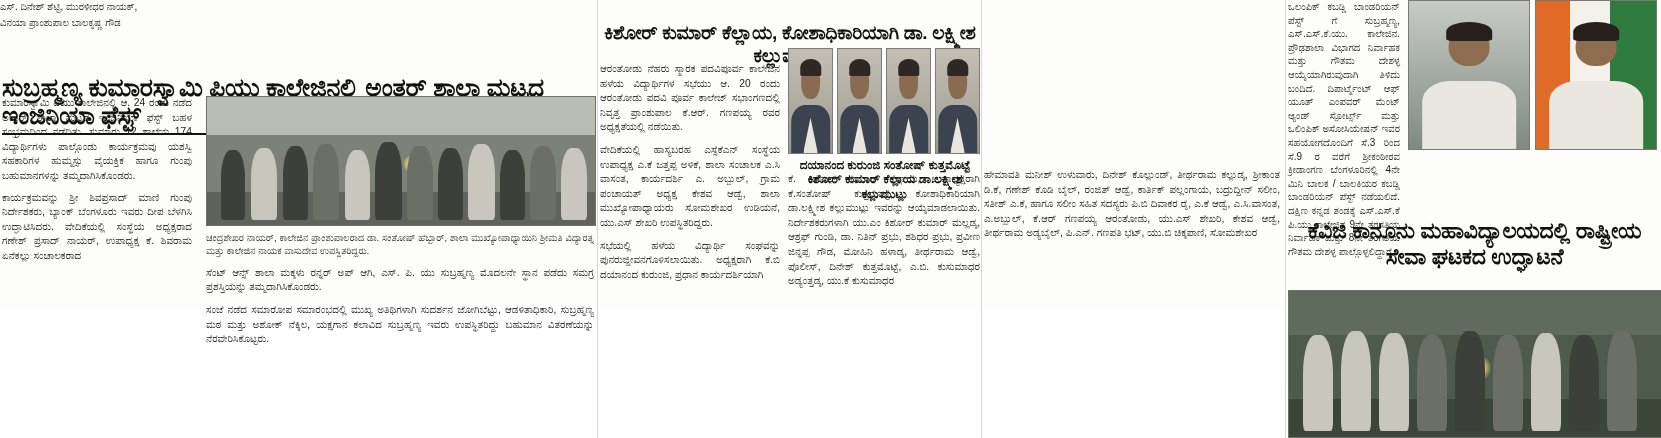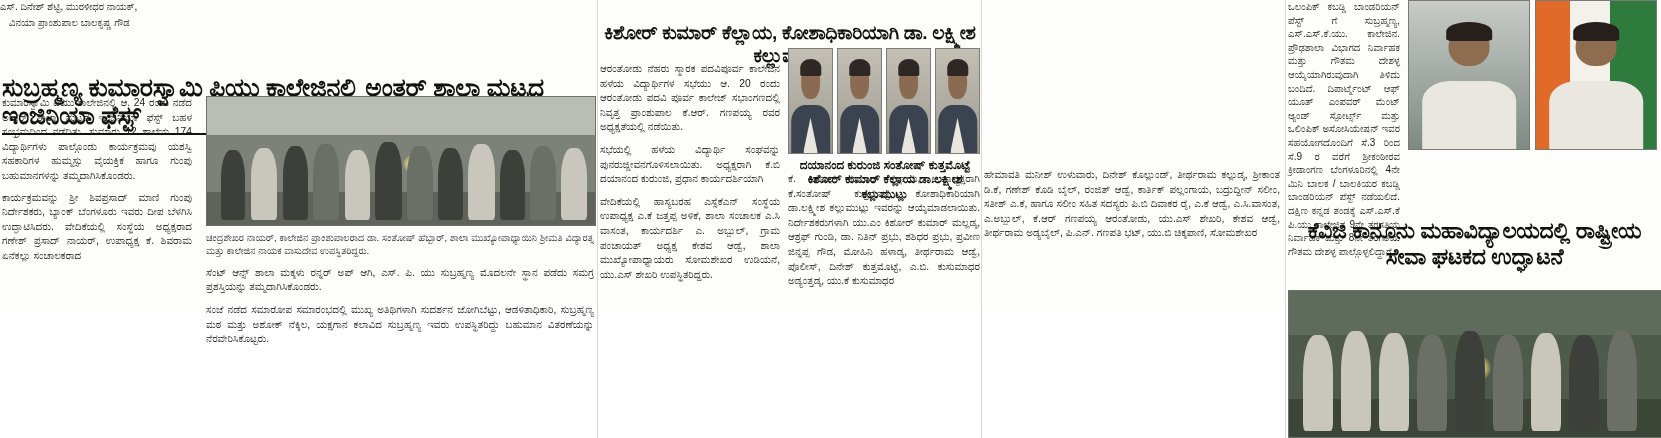--- a/index.html
+++ b/index.html
@@ -268,21 +268,21 @@
 <div class="page">
 
   <div class="vrule" style="left:597px;"></div>
   <div class="vrule" style="left:981px;"></div>
   <div class="vrule" style="left:1285px;"></div>
 
   <div class="col col-a">
 
     <div class="a-top-strip">
       <div class="a-strip-col" style="left:0px; width:186px;">ಎಸ್. ದಿನೇಶ್ ಶೆಟ್ಟಿ, ಮುರಳೀಧರ ನಾಯಕ್,</div>
-      <div class="a-strip-col" style="left:9px; top:16px; width:250px;">ವಿನಯಾ ಪ್ರಾಂಶುಪಾಲ ಬಾಲಕೃಷ್ಣ ಗೌಡ</div>
+      <div class="a-strip-col" style="left:0px; top:16px; width:250px;">ವಿನಯಾ ಪ್ರಾಂಶುಪಾಲ ಬಾಲಕೃಷ್ಣ ಗೌಡ</div>
     </div>
 
     <div class="a-head">
       <h1 class="headline hl-main">ಸುಬ್ರಹ್ಮಣ್ಯ ಕುಮಾರಸ್ವಾಮಿ ಪಿಯು ಕಾಲೇಜಿನಲ್ಲಿ ಅಂತರ್ ಶಾಲಾ ಮಟ್ಟದ ಇಂಜಿನಿಯಾ ಫೆಸ್ಟ್</h1>
     </div>
 
     <div class="a-cols">
 
       <div class="a-col1">
         <p class="body-text">ಕುಮಾರಸ್ವಾಮಿ ಪಿಯು ಕಾಲೇಜಿನಲ್ಲಿ ಆ. 24 ರಂದು ನಡೆದ ಅಂತರ್ ಶಾಲಾ ಮಟ್ಟದ ಇಂಜಿನಿಯಾ ಫೆಸ್ಟ್ ಬಹಳ ಸಂಭ್ರಮದಿಂದ ನಡೆದಿತು. ಸುಮಾರು 12 ಶಾಲೆಯ 174 ವಿದ್ಯಾರ್ಥಿಗಳು ಪಾಲ್ಗೊಂಡು ಕಾರ್ಯಕ್ರಮವು ಯಶಸ್ವಿ ಸಹಕಾರಿಗಳ ಹುಮ್ಮಸ್ಸು ವೈಯಕ್ತಿಕ ಹಾಗೂ ಗುಂಪು ಬಹುಮಾನಗಳನ್ನು ತಮ್ಮದಾಗಿಸಿಕೊಂಡರು.</p>
@@ -319,22 +319,22 @@
 
   <div class="col col-b">
 
 
     <div class="b-head" style="top:22px;">
       <h2 class="headline hl-b">ಕಿಶೋರ್ ಕುಮಾರ್ ಕೆಲ್ಲಾಯ, ಕೋಶಾಧಿಕಾರಿಯಾಗಿ ಡಾ. ಲಕ್ಷ್ಮೀಶ ಕಲ್ಲುಮುಟ್ಲು</h2>
     </div>
 
     <div class="b-lead" style="top:62px;">
       <p class="body-text">ಆರಂತೋಡು ನೆಹರು ಸ್ಮಾರಕ ಪದವಿಪೂರ್ವ ಕಾಲೇಜಿನ ಹಳೆಯ ವಿದ್ಯಾರ್ಥಿಗಳ ಸಭೆಯು ಆ. 20 ರಂದು ಆರಂತೋಡು ಪದವಿ ಪೂರ್ವ ಕಾಲೇಜ್ ಸಭಾಂಗಣದಲ್ಲಿ ನಿವೃತ್ತ ಪ್ರಾಂಶುಪಾಲ ಕೆ.ಆರ್. ಗಣಪಯ್ಯ ರವರ ಅಧ್ಯಕ್ಷತೆಯಲ್ಲಿ ನಡೆಯಿತು.</p>
+      <p class="body-text" style="margin-top:8px;">ವೇದಿಕೆಯಲ್ಲಿ ಹಾಸ್ಯಬರಹ ಎಸ್ಸೆಕೆಎನ್ ಸಂಸ್ಥೆಯ ಉಪಾಧ್ಯಕ್ಷ ಎ.ಕೆ ಜತ್ತಪ್ಪ ಅಳಿಕೆ, ಶಾಲಾ ಸಂಚಾಲಕ ಎ.ಸಿ ವಾಸಂತ, ಕಾರ್ಯದರ್ಶಿ ಎ. ಅಬ್ಬುಲ್, ಗ್ರಾಮ ಪಂಚಾಯತ್ ಅಧ್ಯಕ್ಷ ಕೇಶವ ಆಡ್ವೆ, ಶಾಲಾ ಮುಖ್ಯೋಪಾಧ್ಯಾಯರು ಸೋಮಶೇಖರ ಉಡಿಯನೆ, ಯು.ಎಸ್ ಶೇಖರಿ ಉಪಸ್ಥಿತರಿದ್ದರು.</p>
       <p class="body-text" style="margin-top:8px;">ಸಭೆಯಲ್ಲಿ ಹಳೆಯ ವಿದ್ಯಾರ್ಥಿ ಸಂಘವನ್ನು ಪುನರುಜ್ಜೀವನಗೊಳಿಸಲಾಯಿತು. ಅಧ್ಯಕ್ಷರಾಗಿ ಕೆ.ಬಿ ದಯಾನಂದ ಕುರುಂಜಿ, ಪ್ರಧಾನ ಕಾರ್ಯದರ್ಶಿಯಾಗಿ</p>
-      <p class="body-text" style="margin-top:8px;">ವೇದಿಕೆಯಲ್ಲಿ ಹಾಸ್ಯಬರಹ ಎಸ್ಸೆಕೆಎನ್ ಸಂಸ್ಥೆಯ ಉಪಾಧ್ಯಕ್ಷ ಎ.ಕೆ ಜತ್ತಪ್ಪ ಅಳಿಕೆ, ಶಾಲಾ ಸಂಚಾಲಕ ಎ.ಸಿ ವಾಸಂತ, ಕಾರ್ಯದರ್ಶಿ ಎ. ಅಬ್ಬುಲ್, ಗ್ರಾಮ ಪಂಚಾಯತ್ ಅಧ್ಯಕ್ಷ ಕೇಶವ ಆಡ್ವೆ, ಶಾಲಾ ಮುಖ್ಯೋಪಾಧ್ಯಾಯರು ಸೋಮಶೇಖರ ಉಡಿಯನೆ, ಯು.ಎಸ್ ಶೇಖರಿ ಉಪಸ್ಥಿತರಿದ್ದರು.</p>
     </div>
 
     <div class="b-photos" style="top:48px;">
       <div class="portrait">
         <div class="bg"></div>
           <div class="torso"></div>
           <div class="shirt"></div>
           <div class="head"></div>
           <div class="hair"></div>
       </div>

